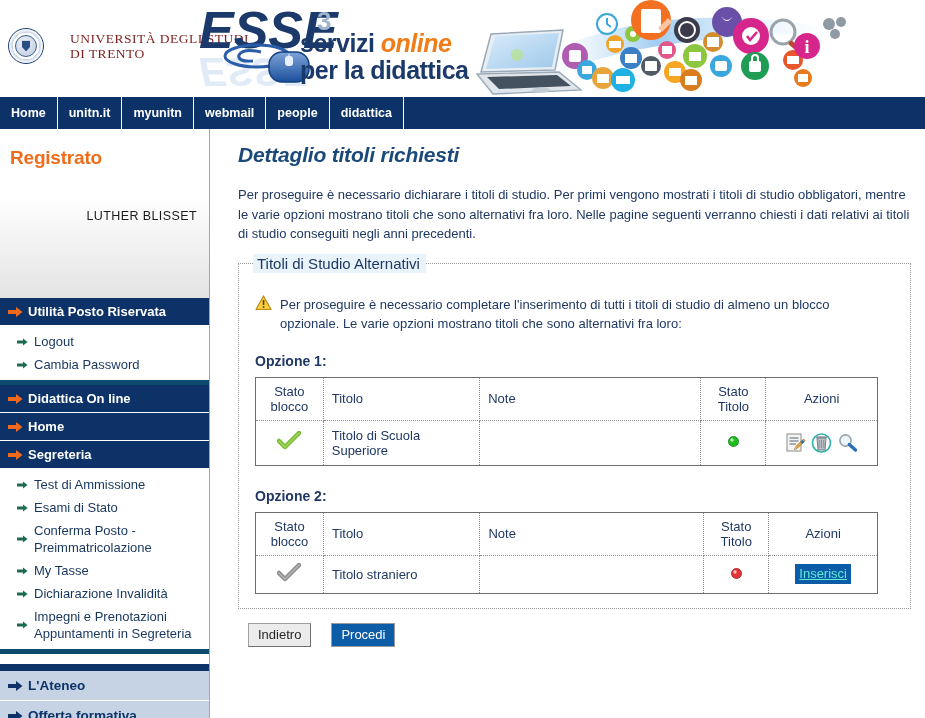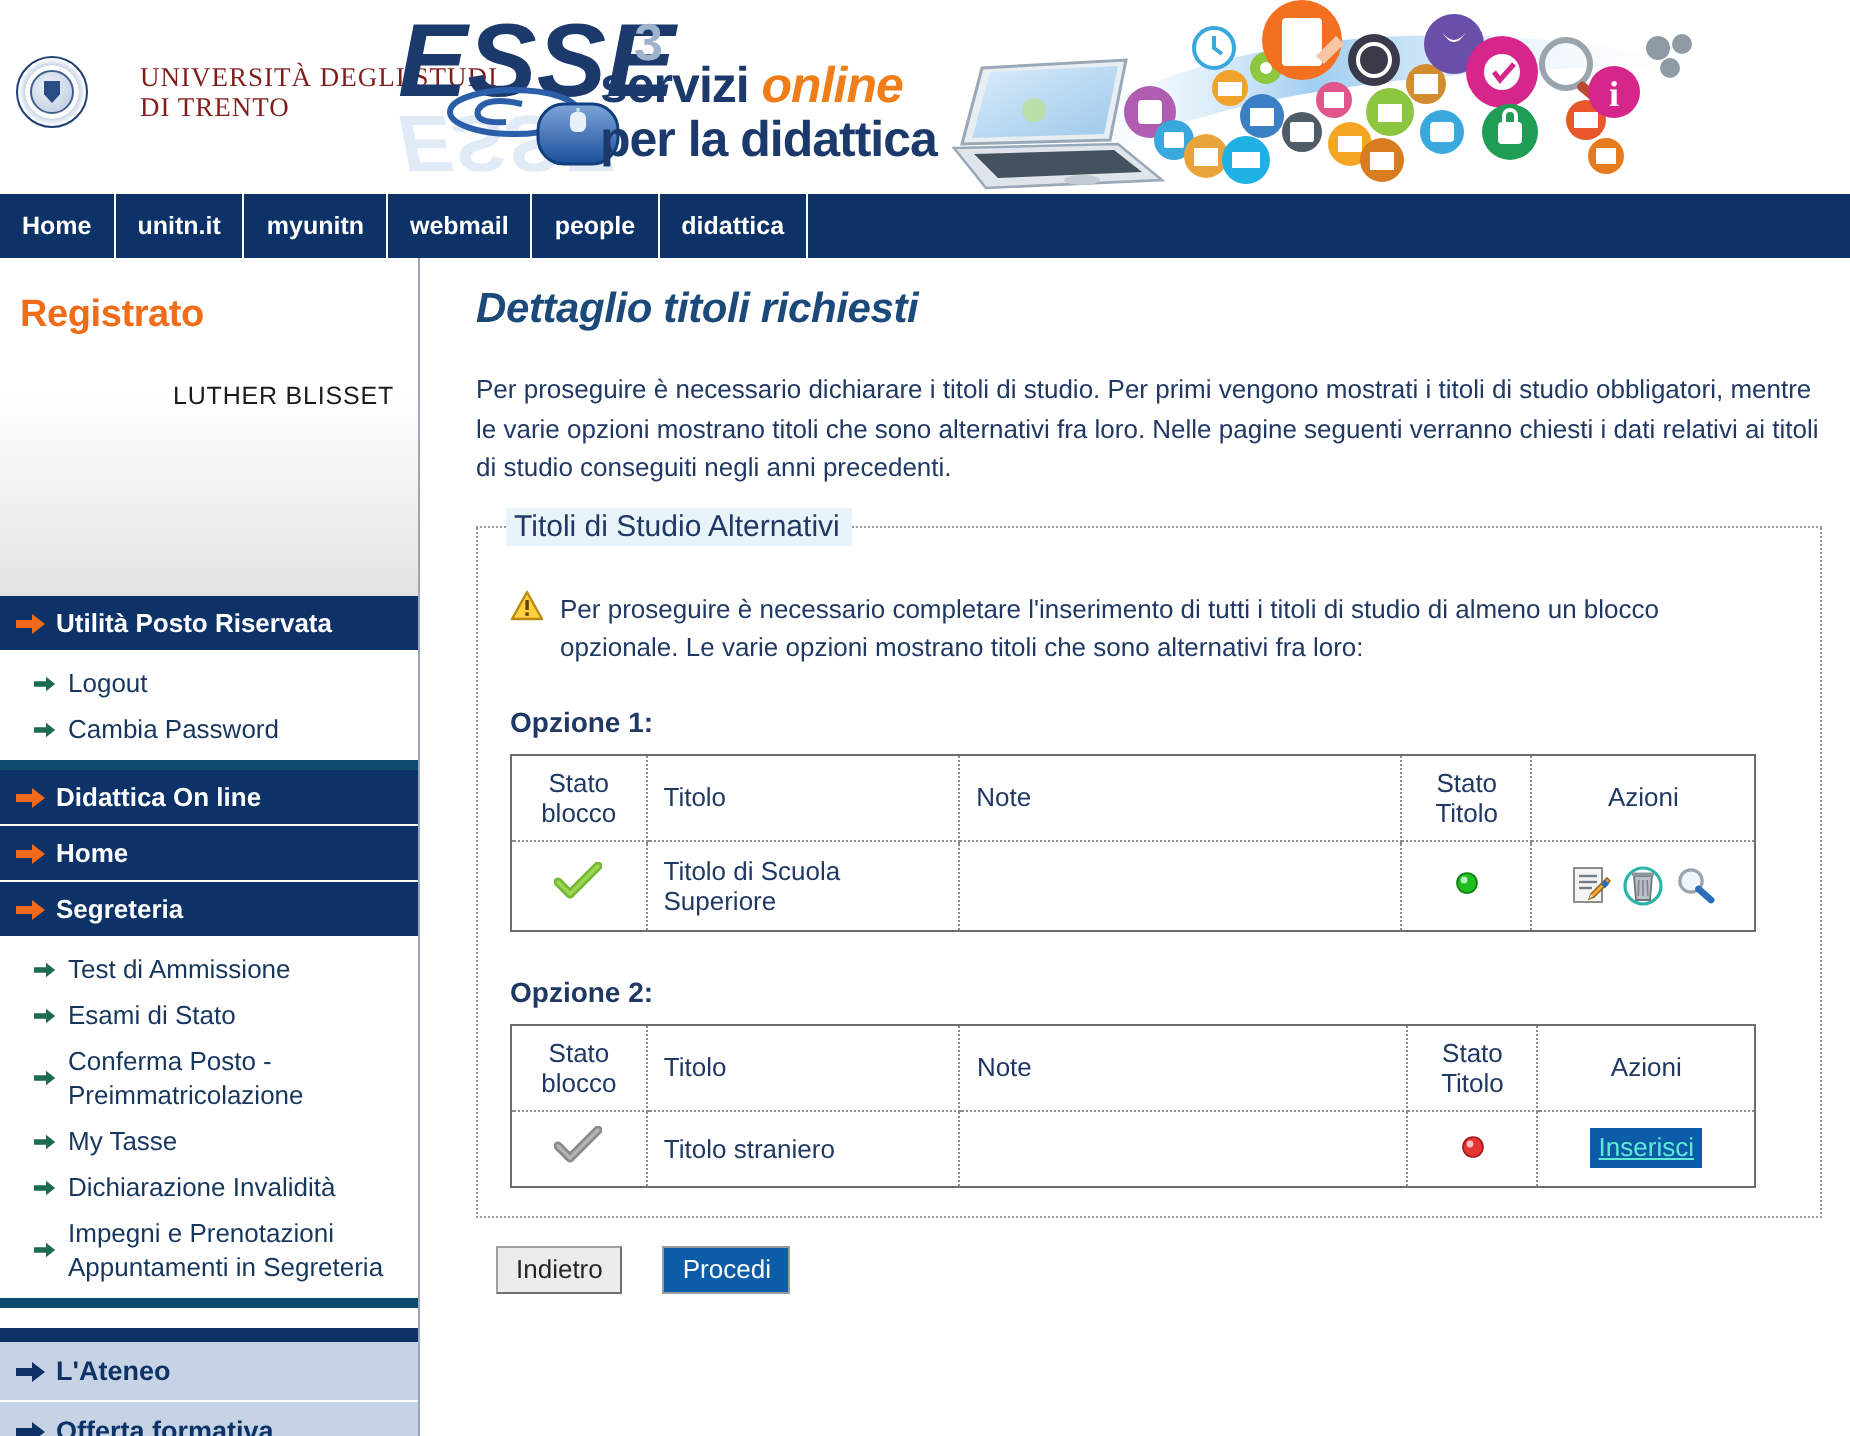--- a/index.html
+++ b/index.html
@@ -143,21 +143,21 @@
     box-sizing: border-box;
     padding: 18px 12px 0 10px;
   }
   .user-role {
     color: #ef6c1a;
     font-weight: bold;
     font-size: 19px;
     letter-spacing: -0.2px;
   }
   .user-name {
-    margin-top: 22px;
+    margin-top: 40px;
     text-align: right;
     color: #1a1a1a;
     font-size: 12.5px;
     letter-spacing: 0.4px;
   }
   .menu-head {
     background: #0d3268;
     color: #ffffff;
     font-weight: bold;
     font-size: 13px;

